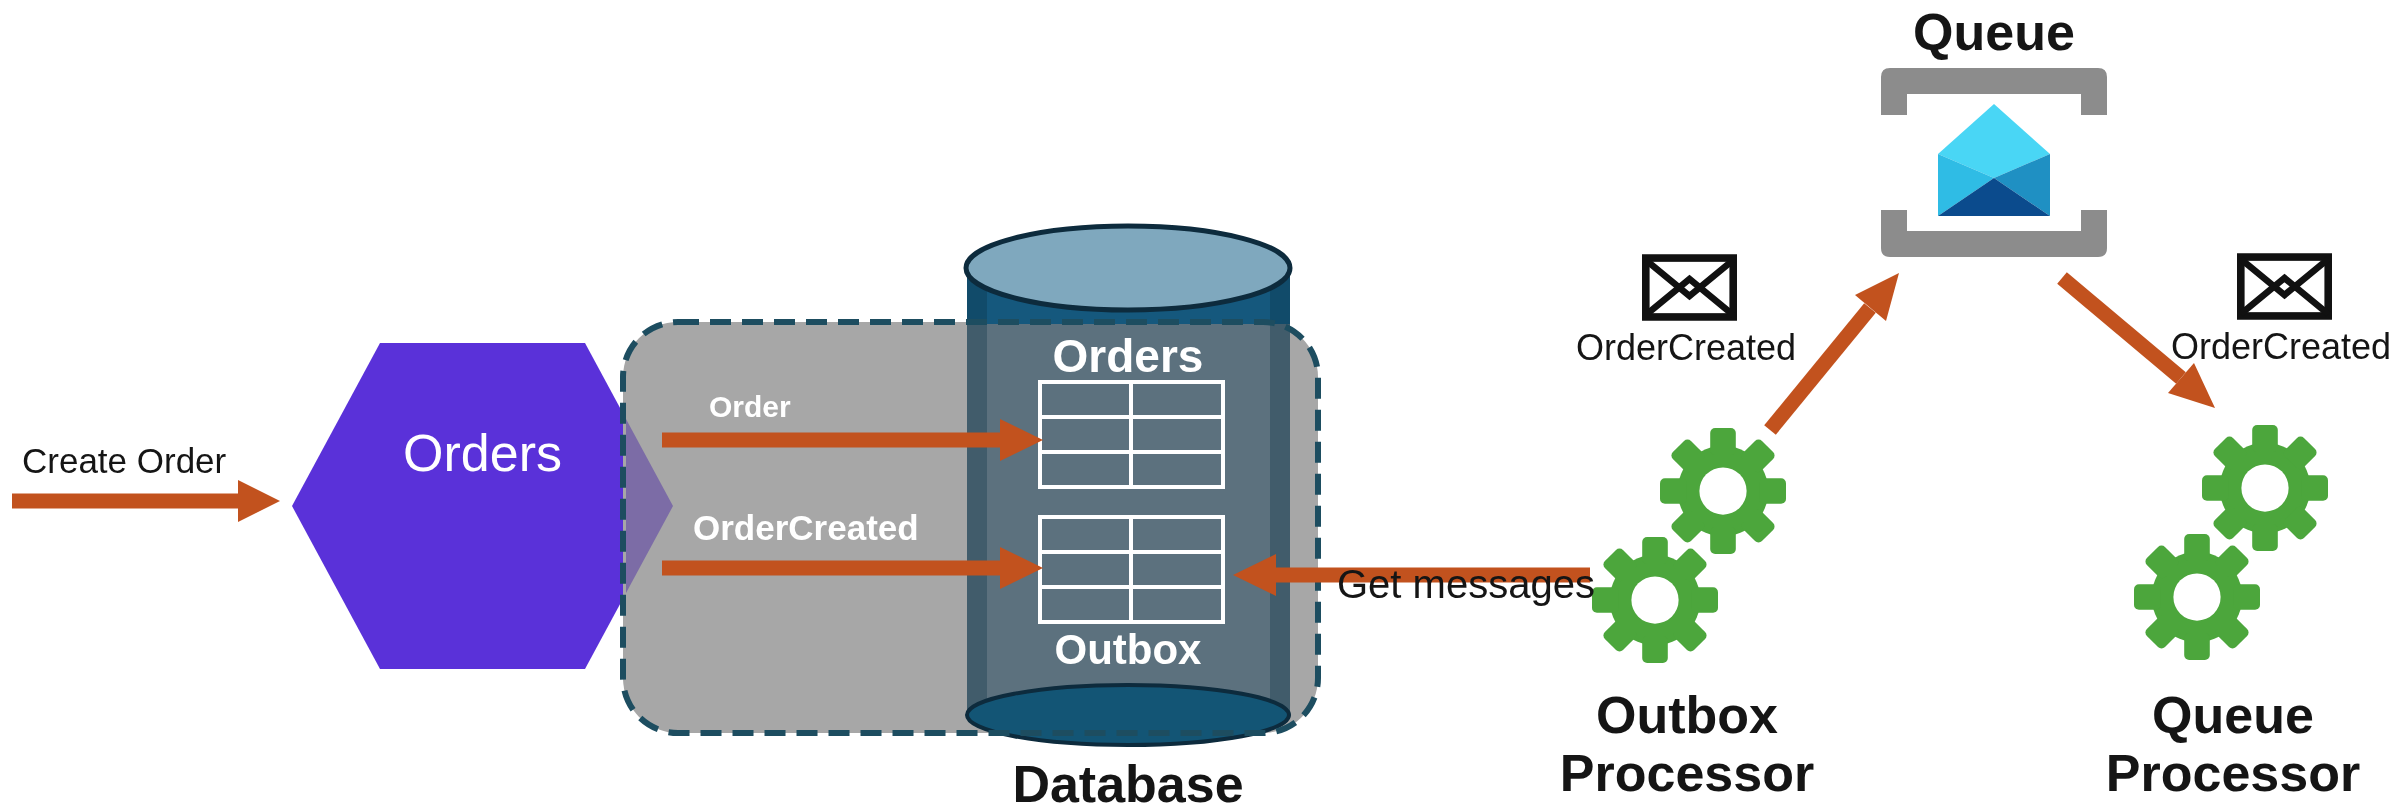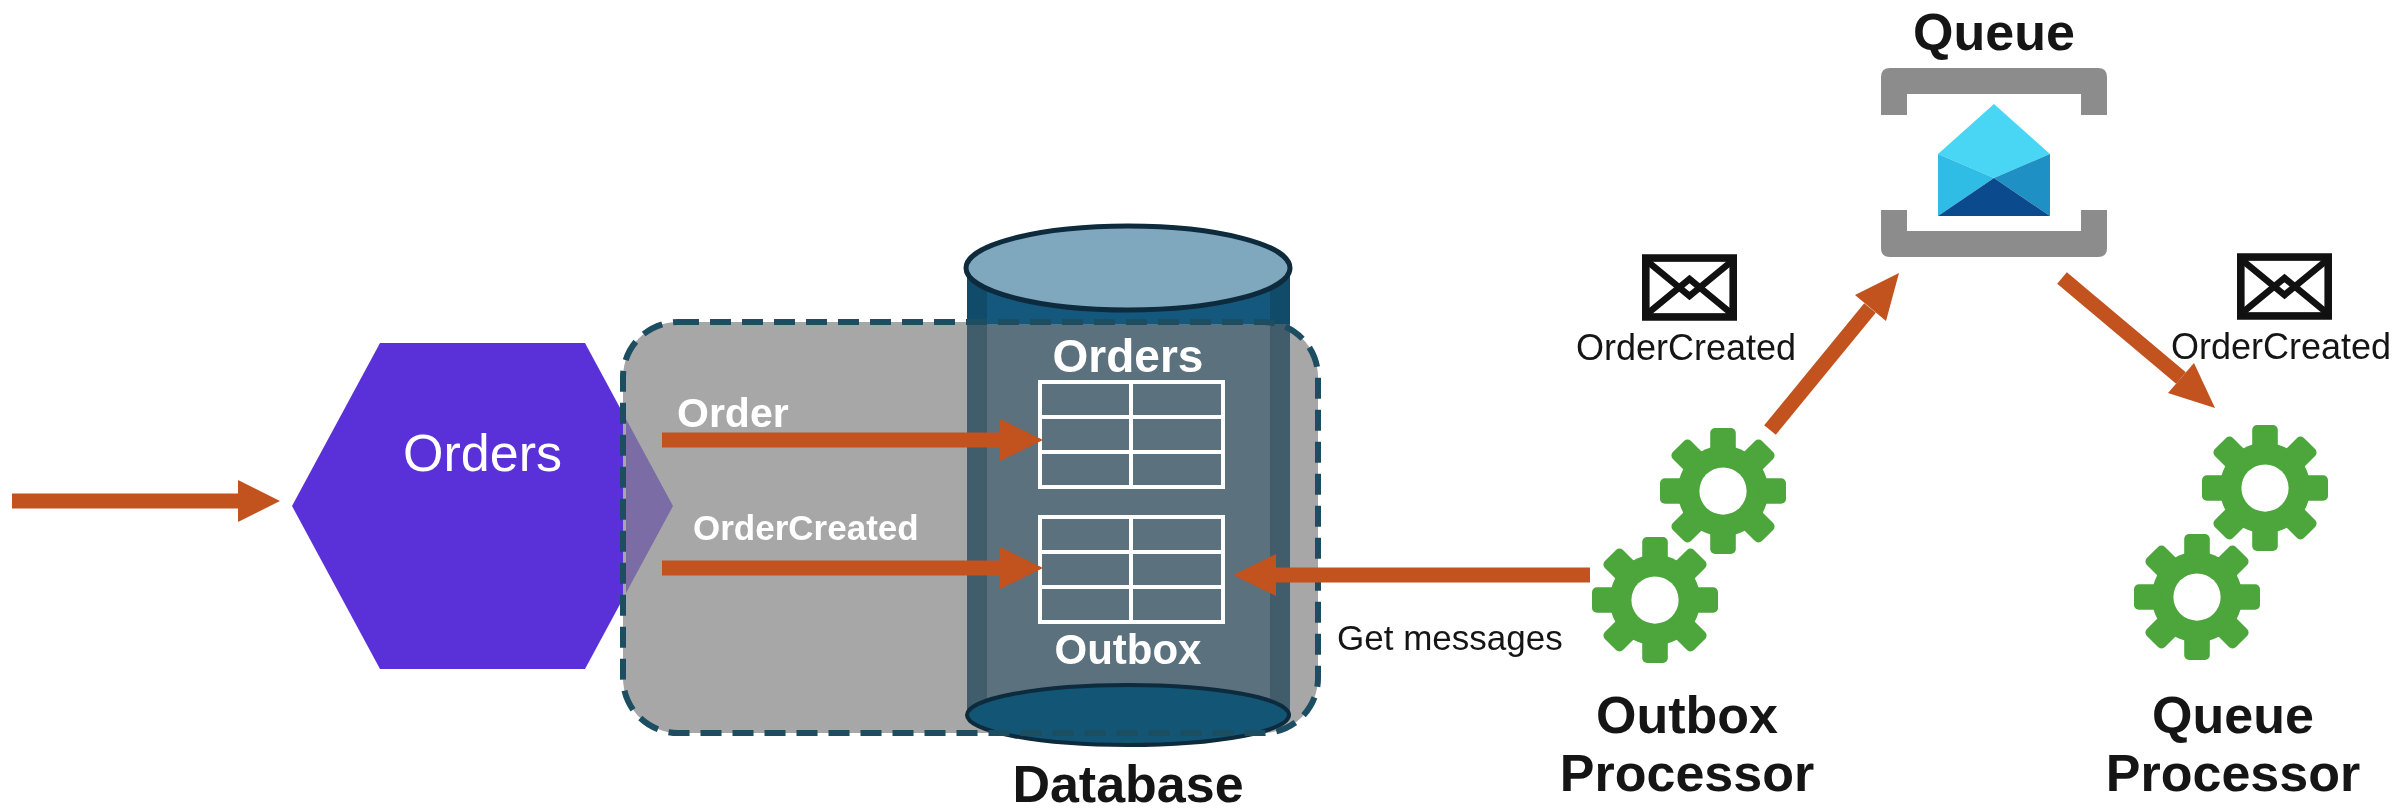--- a/index.html
+++ b/index.html
@@ -12,26 +12,26 @@
   }
   #shapes{position:absolute;left:0;top:0;}
   .lbl{position:absolute;color:#151515;white-space:nowrap;}
   .lbl.center{text-align:center;white-space:normal;}
   .bold{font-weight:bold;}
   .white{color:#ffffff;}
 
   .create-order{left:22px;top:441px;font-size:35px;}
   .hex-text{left:292px;top:420px;width:381px;font-size:52px;line-height:66px;color:#ffffff;text-align:center;}
   .transaction{left:624px;top:266px;width:330px;font-size:40px;text-align:center;}
-  .order-lbl{left:677px;top:390px;font-size:41px;text-align:right;}
+  .order-lbl{left:709px;top:390px;font-size:30px;text-align:right;}
   .ordercreated-lbl{left:693px;top:508px;font-size:35px;}
   .orders-table-lbl{left:978px;top:329px;width:300px;font-size:46px;text-align:center;}
   .outbox-table-lbl{left:978px;top:626px;width:300px;font-size:42px;line-height:47px;text-align:center;}
   .database-lbl{left:953px;top:754px;width:350px;font-size:52px;text-align:center;}
-  .get-messages{left:1337px;top:618px;font-size:35px;}
+  .get-messages{left:1337px;top:562px;font-size:40px;}
   .oc-outbox{left:1551px;top:327px;width:270px;font-size:36px;text-align:center;}
   .oc-queue{left:2146px;top:326px;width:270px;font-size:36px;text-align:center;}
   .queue-title{left:1868px;top:2px;width:252px;font-size:52px;text-align:center;}
   .proc-lbl{font-size:52px;line-height:58px;text-align:center;}
   .outbox-proc{left:1537px;top:686px;width:300px;}
   .queue-proc{left:2083px;top:686px;width:300px;}
 </style>
 </head>
 <body>
 
@@ -139,20 +139,21 @@
       <path fill="#8C8C8C" d="M1881,210 H1907 V231 H2081 V210 H2107 V248 Q2107,257 2098,257 H1890 Q1881,257 1881,248 Z"></path>
       <g>
         <polygon points="1994,104 2050,154 1994,178 1938,154" fill="#49D6F5"></polygon>
         <polygon points="1938,154 1994,178 1938,216" fill="#2FBCE5"></polygon>
         <polygon points="2050,154 1994,178 2050,216" fill="#1F90C3"></polygon>
         <polygon points="1938,216 1994,178 2050,216" fill="#0B4B8D"></polygon>
       </g>
     </g>
   </svg>
 
+  <div class="lbl create-order">Create Order</div>
 
   <div class="hex-text" style="position:absolute;">
     <div>Orders</div>
   </div>
 
 
   <div class="lbl bold white order-lbl">Order</div>
 
   <div class="lbl bold white ordercreated-lbl">OrderCreated</div>
 

